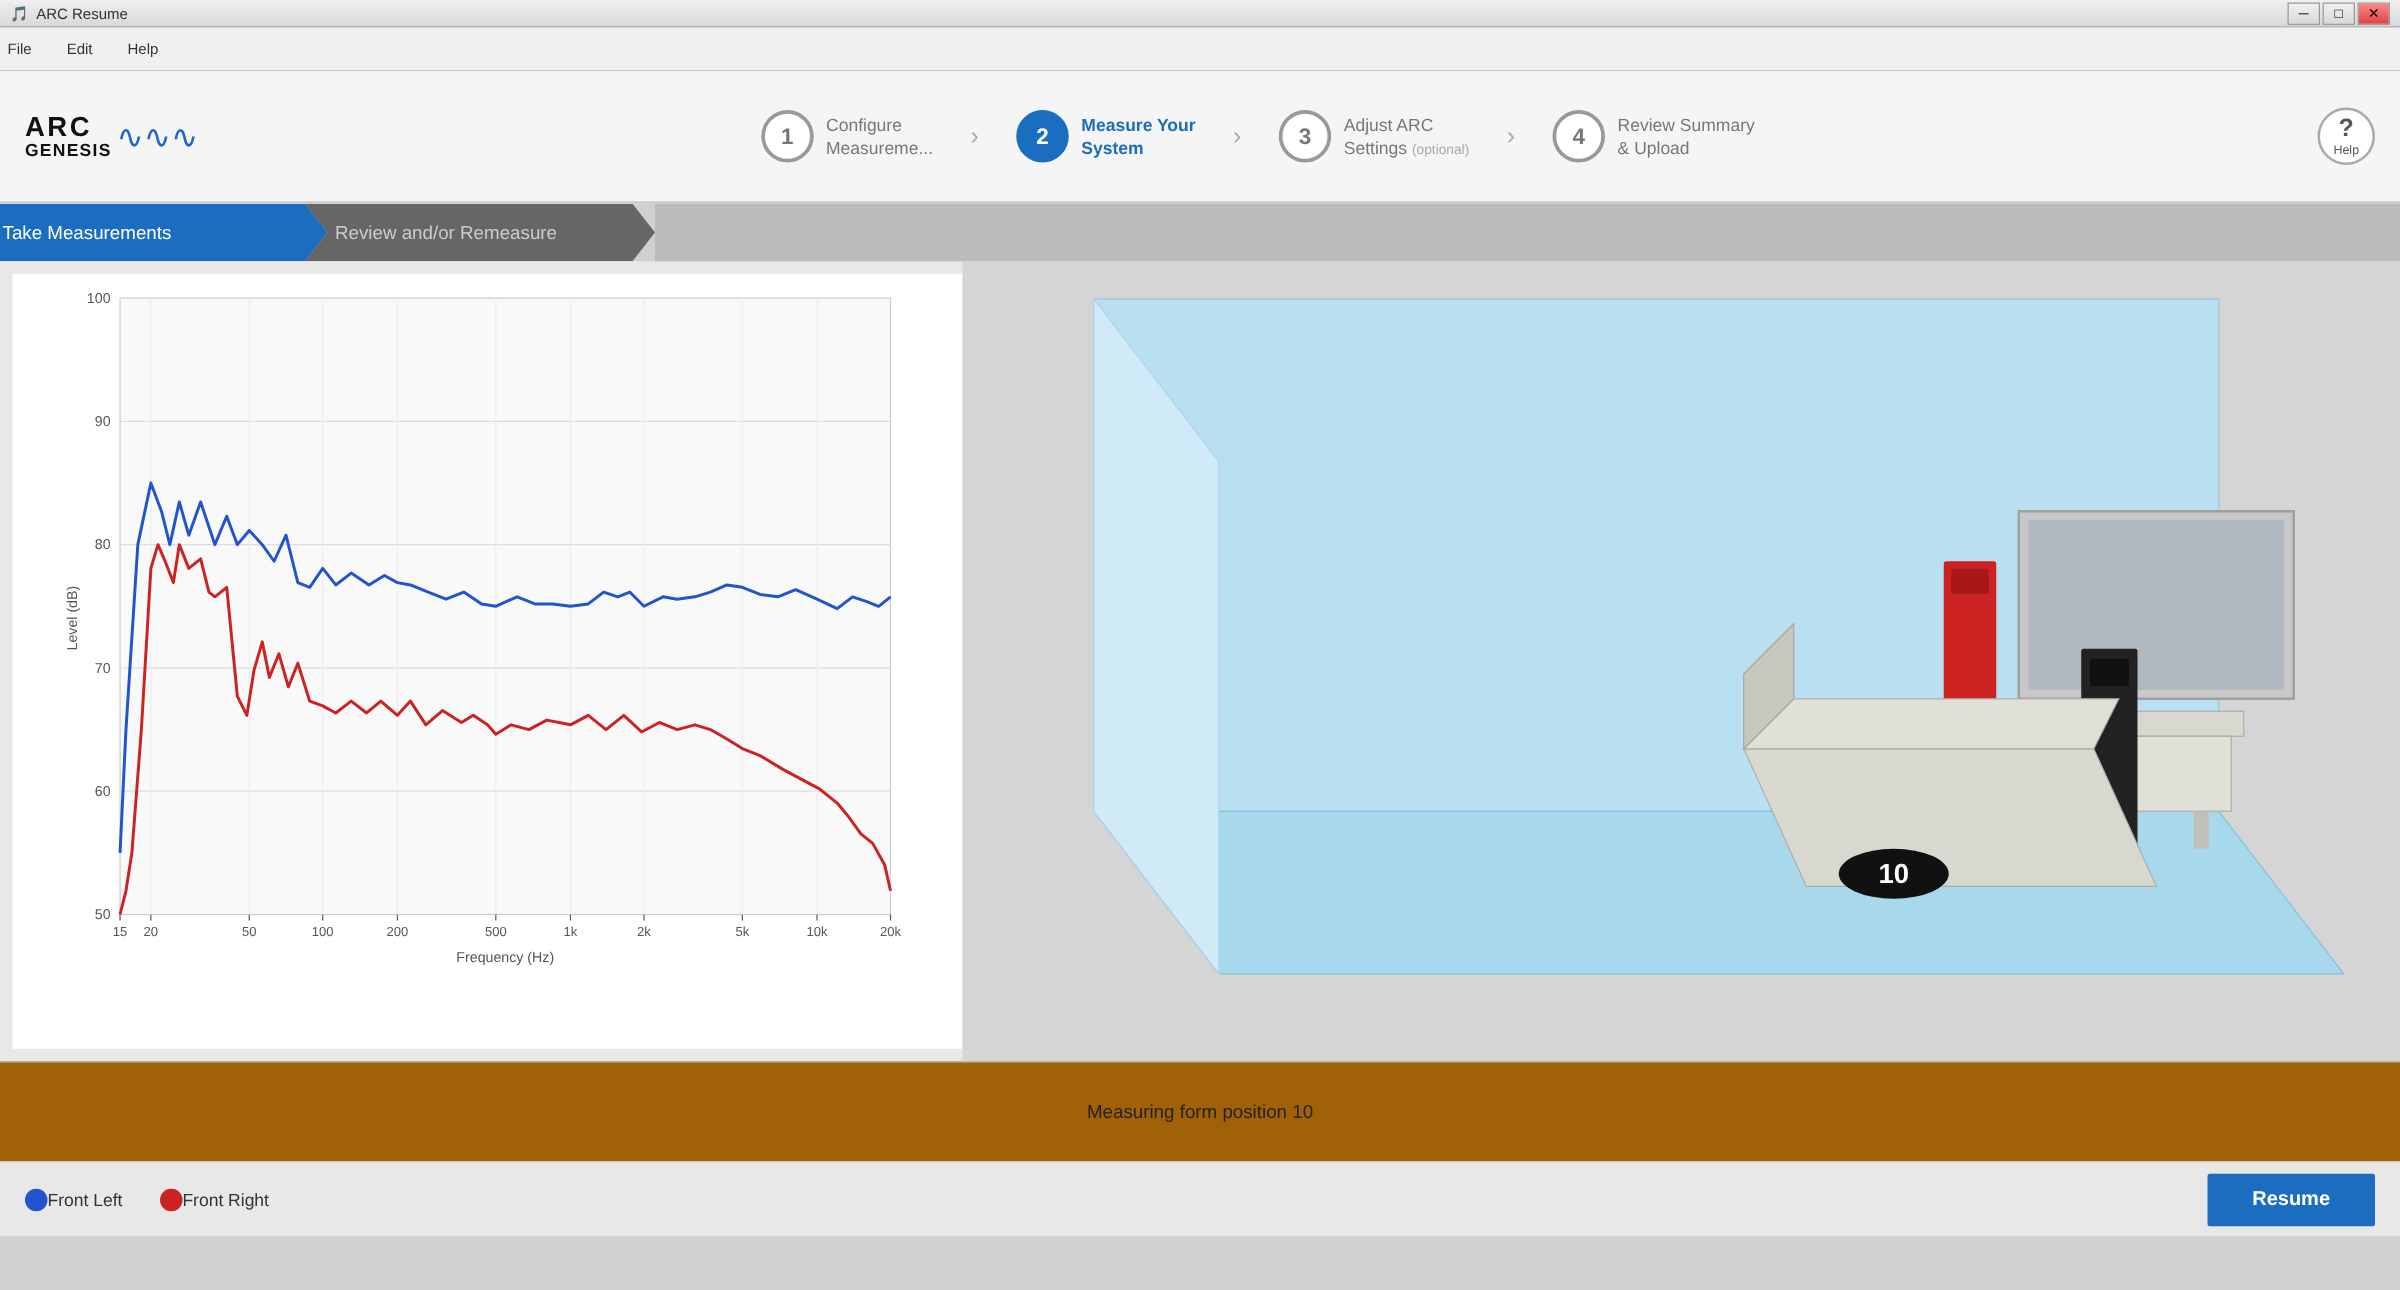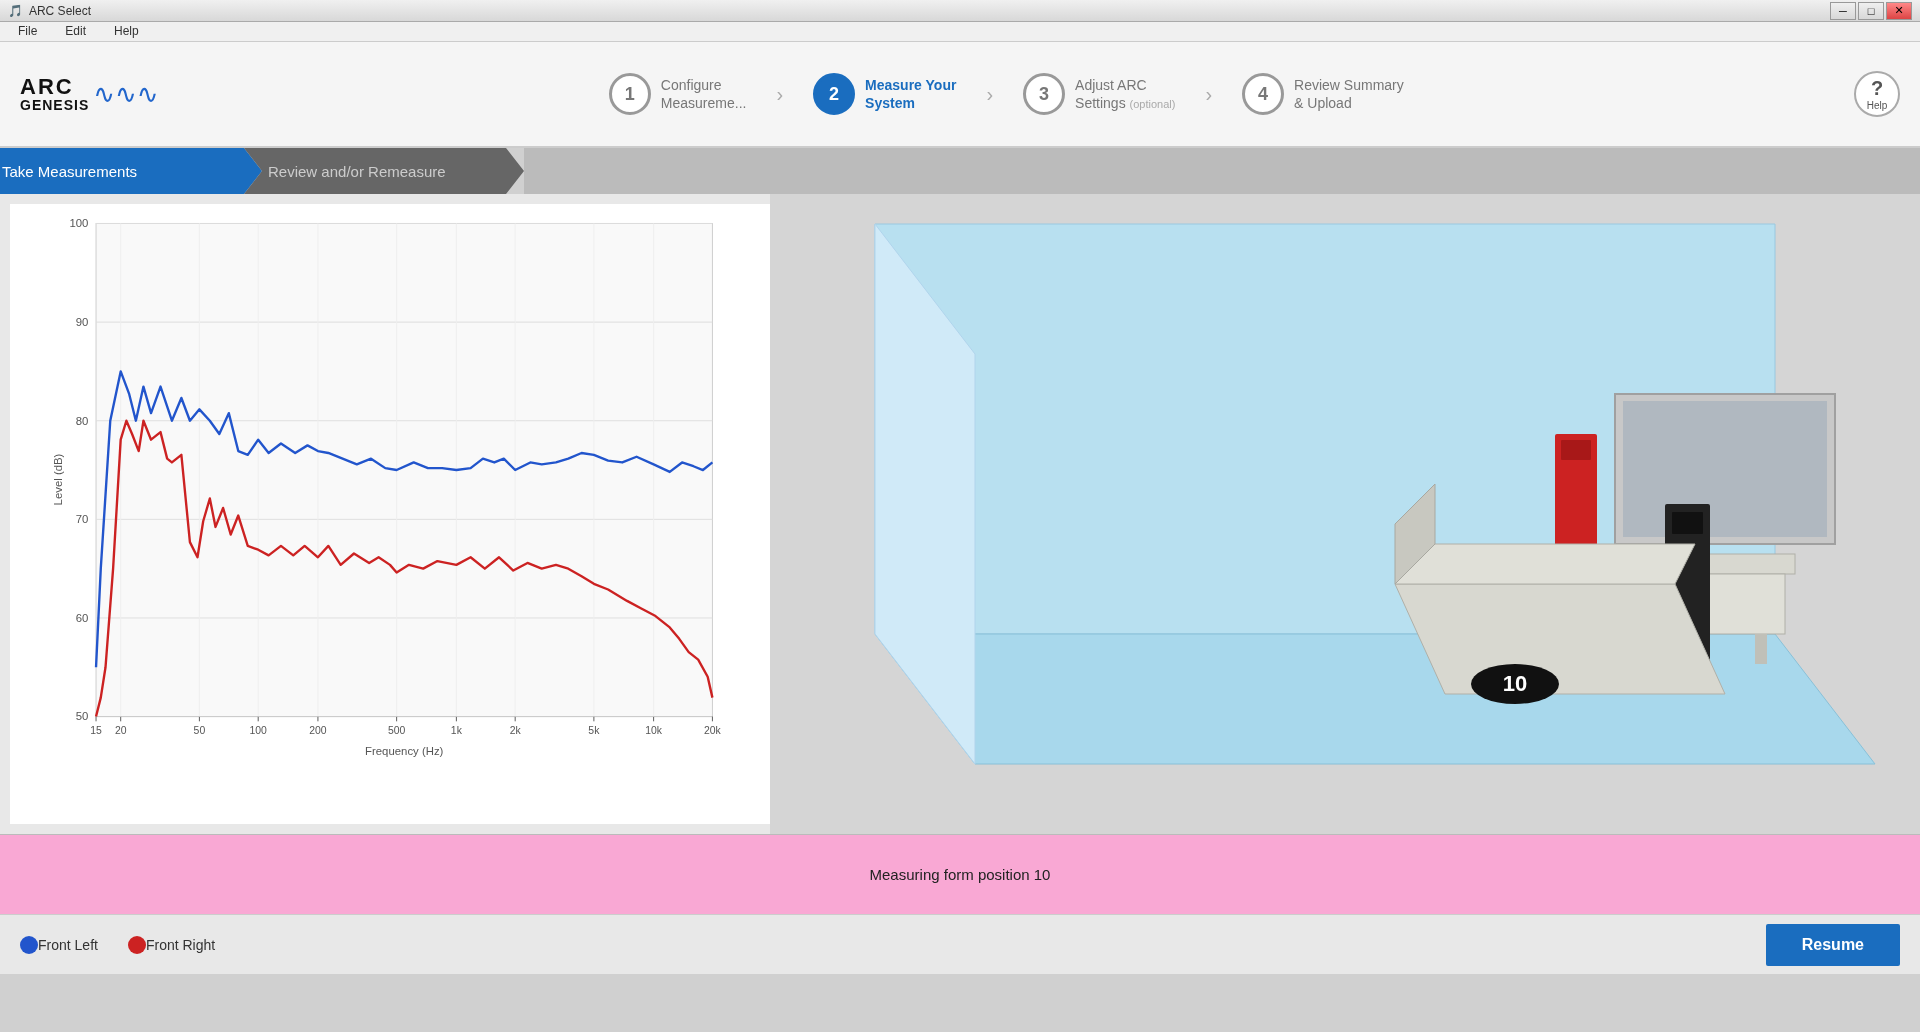--- a/index.html
+++ b/index.html
@@ -16,23 +16,24 @@
       justify-content: space-between;
     }
     #titlebar .title { font-size: 12px; color: #333; display: flex; align-items: center; gap: 6px; }
     #titlebar .win-controls { display: flex; gap: 2px; }
     #titlebar .win-btn { width: 26px; height: 18px; display: flex; align-items: center; justify-content: center; font-size: 11px; cursor: pointer; background: linear-gradient(to bottom, #f0f0f0, #d8d8d8); border: 1px solid #999; }
     #titlebar .win-btn.close { background: linear-gradient(to bottom, #f88, #d44); }
 
     
     #menubar {
       background: #f0f0f0;
-      height: 20px;
-      display: flex;
-      padding: 0 12px;
+      height: 35px;
+      display: flex;
+      align-items: center;
+      padding: 0 0;
       border-bottom: 1px solid #ccc;
       gap: 16px;
     }
     #menubar span { font-size: 12px; color: #333; cursor: pointer; padding: 2px 6px; }
 
     
     #stepbar {
       background: #f5f5f5;
       height: 106px;
       display: flex;
@@ -111,21 +112,21 @@
     
     #room-area {
       flex: 1;
       background: #d5d5d5;
       position: relative;
       overflow: hidden;
     }
 
     
     #status-area {
-      background: #f9a8d4;
+      background: #a16207;
       height: 80px;
       display: flex;
       flex-direction: column;
       align-items: center;
       justify-content: center;
       border-top: 1px solid #bbb;
     }
     #status-text1 { font-size: 15px; color: #222; }
     #status-text2 { font-size: 15px; color: #222; }
 
@@ -156,21 +157,21 @@
 
     
     svg text { font-family: 'Segoe UI', Arial, sans-serif; }
   </style>
 </head>
 <body>
 
 <div id="titlebar">
   <div class="title">
     <span>🎵</span>
-    <span>ARC Select</span>
+    <span>ARC Resume</span>
   </div>
   <div class="win-controls">
     <div class="win-btn">─</div>
     <div class="win-btn">□</div>
     <div class="win-btn close">✕</div>
   </div>
 </div>
 
 <div id="menubar">
   <span>File</span>

